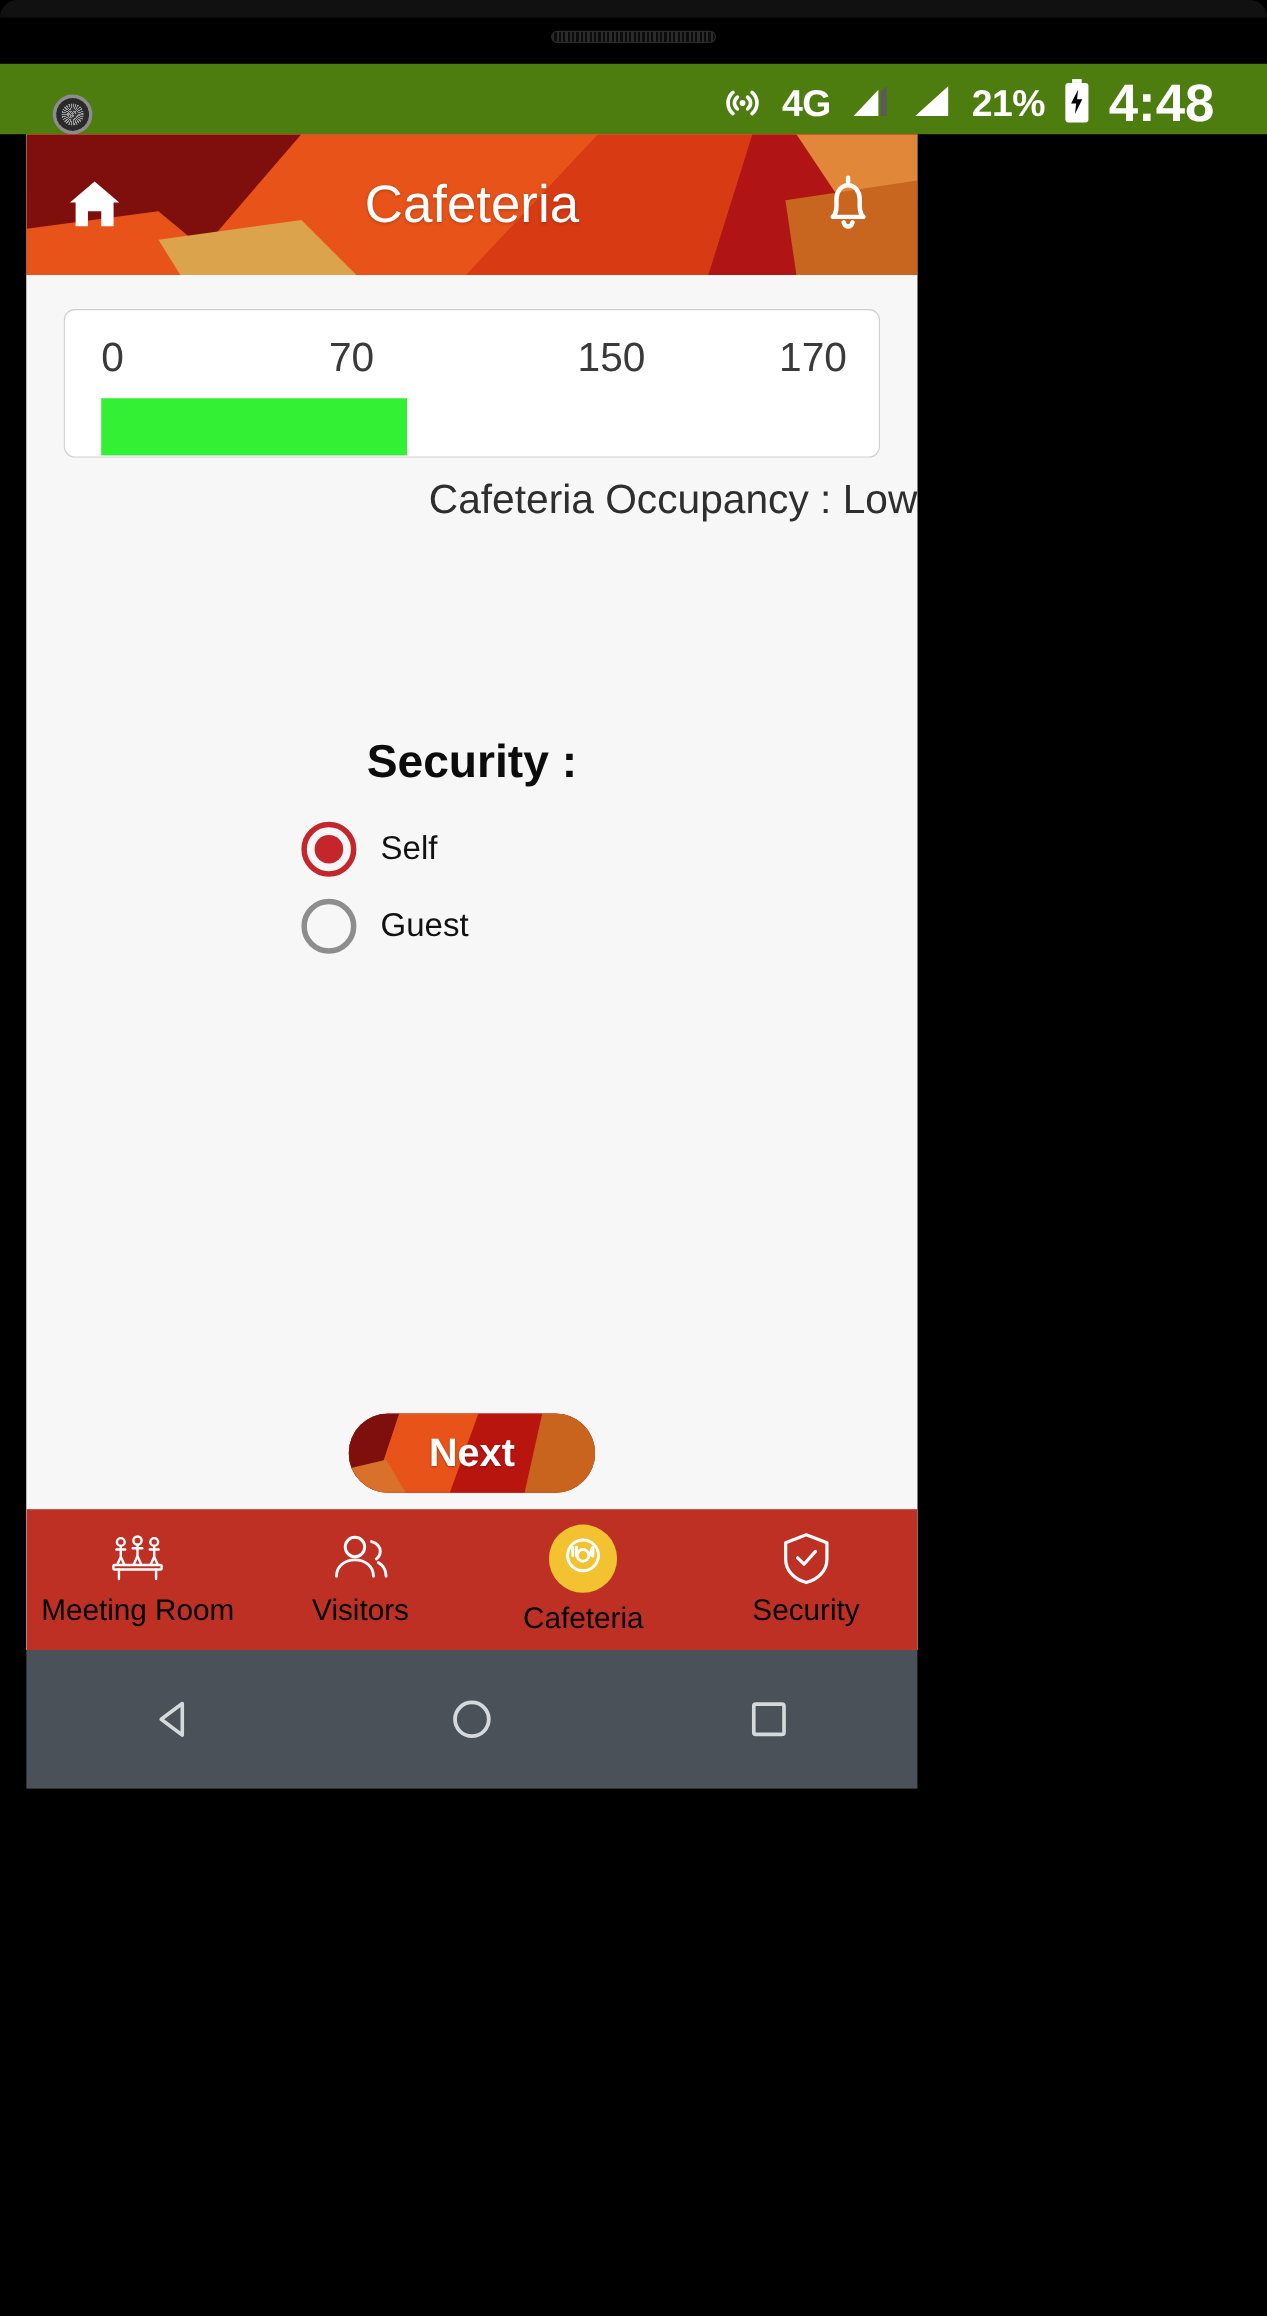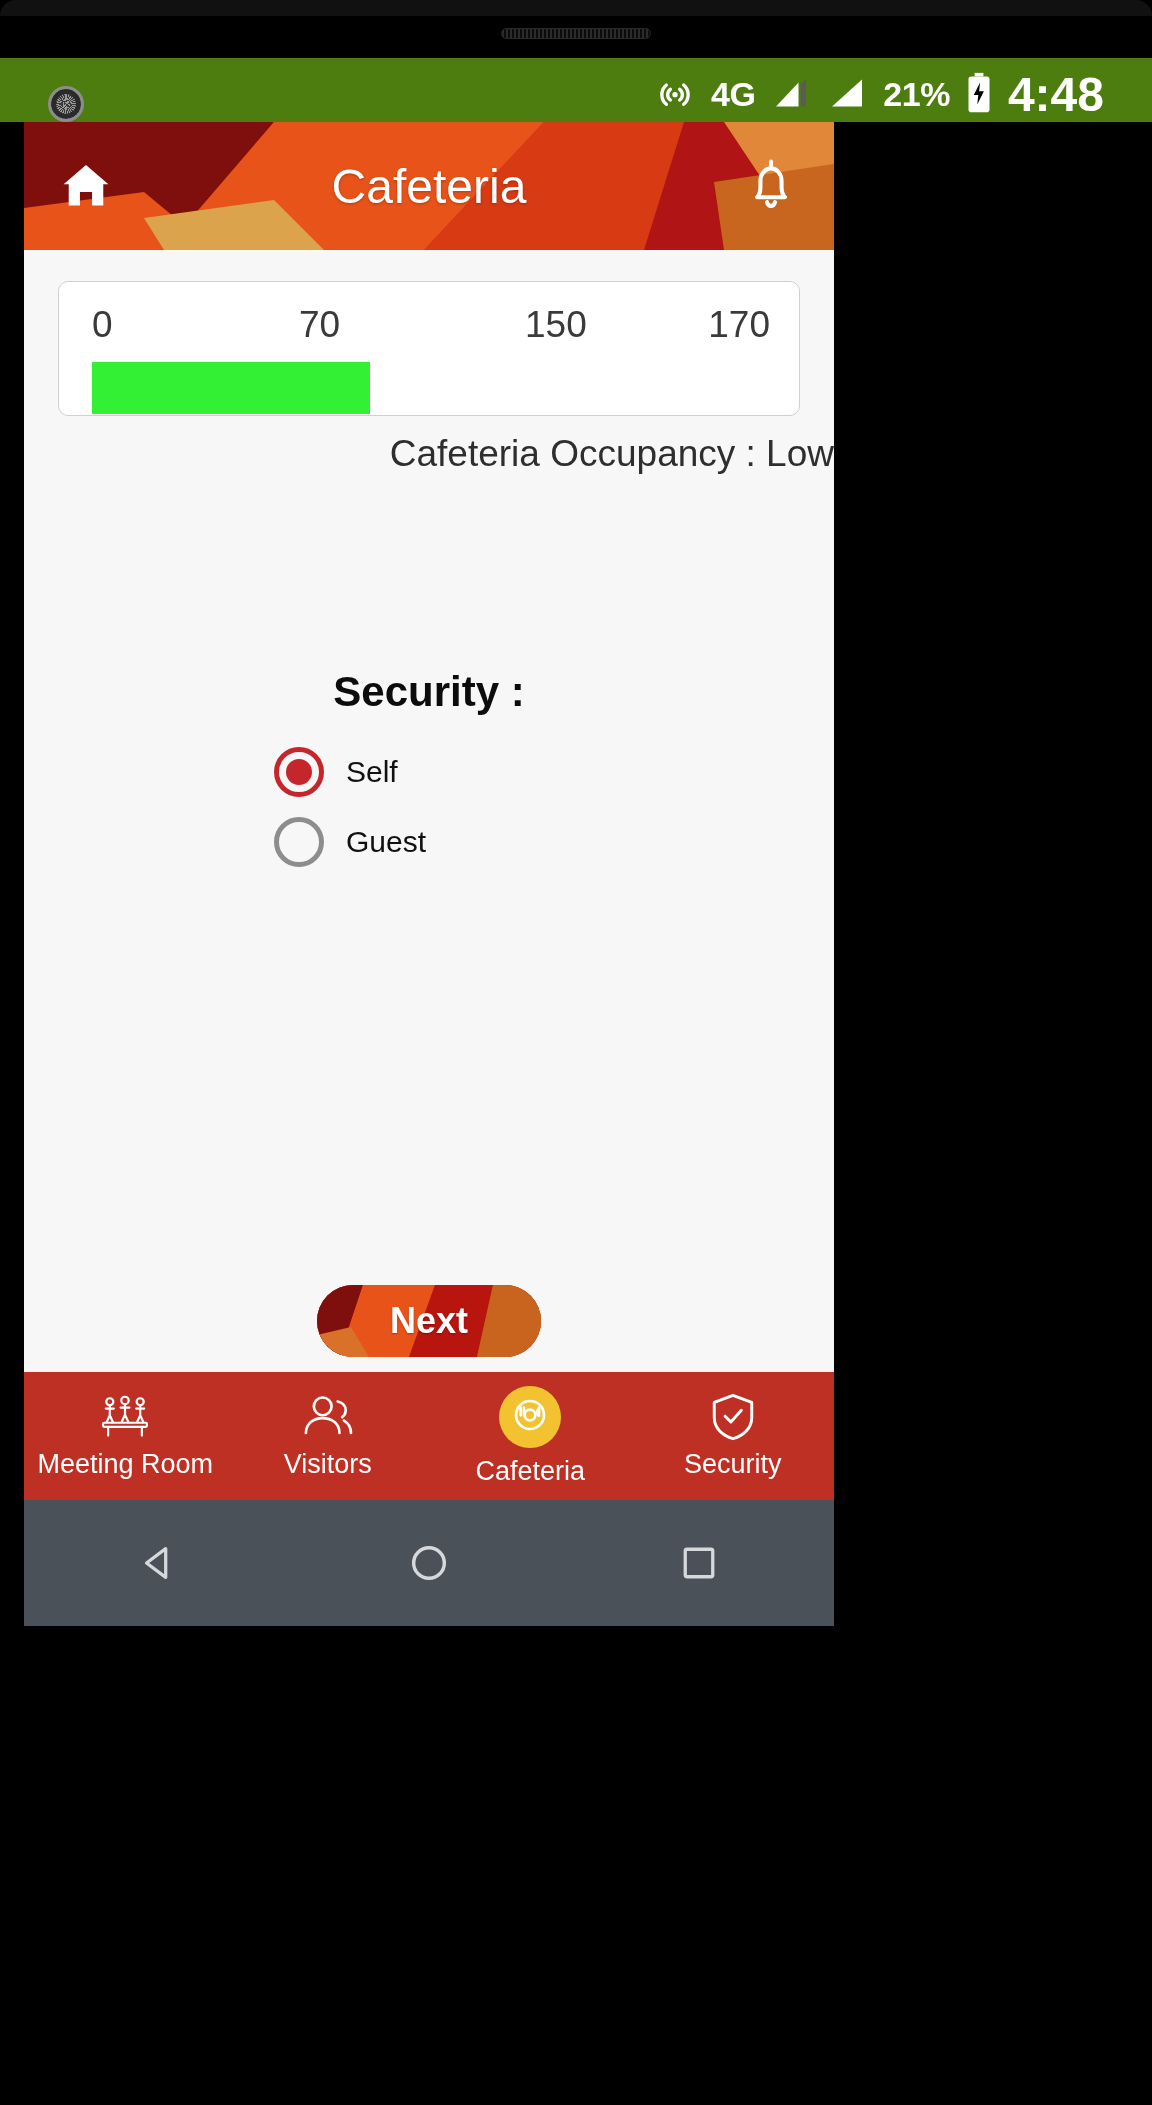--- a/index.html
+++ b/index.html
@@ -150,21 +150,21 @@
   #bottomnav {
     position: absolute; left: 0; bottom: 0; width: 810px; height: 128px;
     background: #bf3024;
     display: flex; align-items: center;
   }
   .nav-item {
     flex: 1; height: 100%;
     display: flex; flex-direction: column; align-items: center; justify-content: center;
     gap: 8px; position: relative;
   }
-  .nav-label { color: #ffffff; font-size: 27px; }
+  .nav-label { color: #000000; font-size: 27px; }
   .nav-icon { width: 54px; height: 48px; display:flex; align-items:center; justify-content:center; }
   .nav-active-circle {
     width: 62px; height: 62px; border-radius: 50%;
     background: #f2c230;
     display: flex; align-items: center; justify-content: center;
   }
 
   
   #androidnav {
     position: absolute; left: 24px; top: 1500px;

